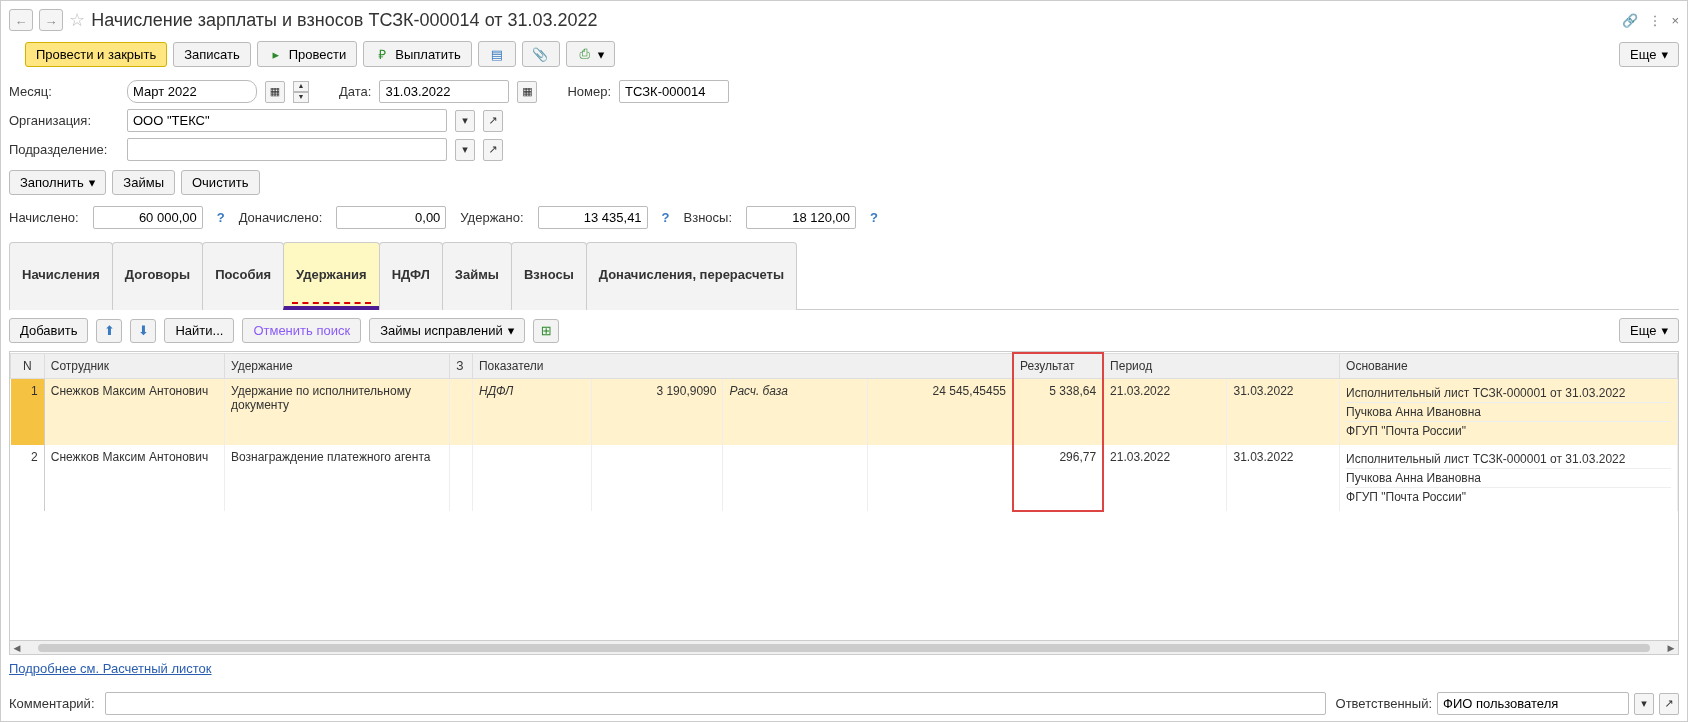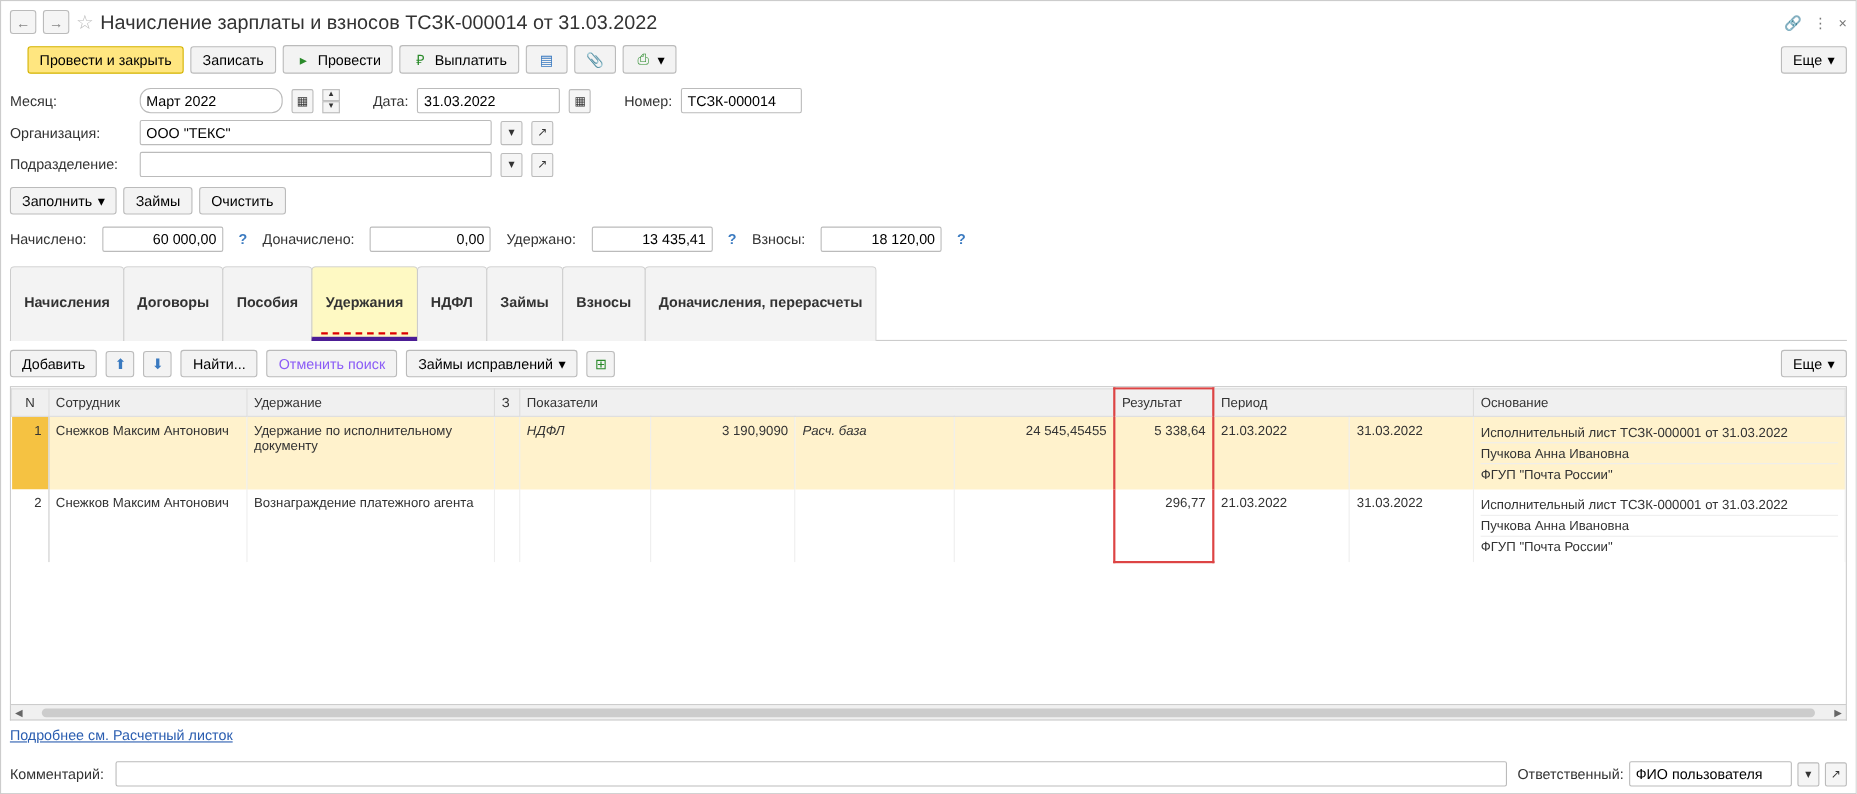--- a/index.html
+++ b/index.html
@@ -62,21 +62,21 @@
 
 .hscroll { height: 14px; background: #f0f0f0; border: 1px solid #ccc; border-top: none; display: flex; align-items: center; }
 .hscroll .track { flex: 1; margin: 0 14px; height: 8px; background: #ccc; border-radius: 4px; }
 .hscroll .arr { width: 14px; text-align: center; font-size: 9px; color: #666; }
 
 .link { color: #2a5db0; text-decoration: underline; cursor: pointer; padding: 6px 0; display: inline-block; }
 
 .comment-row { display: flex; align-items: center; gap: 10px; padding-top: 10px; }
 .comment-row .input { flex: 1; }
 .resp { display: flex; align-items: center; gap: 5px; }
-.resp .input { width: 148px; }
+.resp .input { width: 192px; }
 </style>
 </head>
 <body>
 
 <div class="container">
 
 <div class="titlebar">
   <div class="nav-btn">←</div>
   <div class="nav-btn">→</div>
   <span class="star-icon">☆</span>

